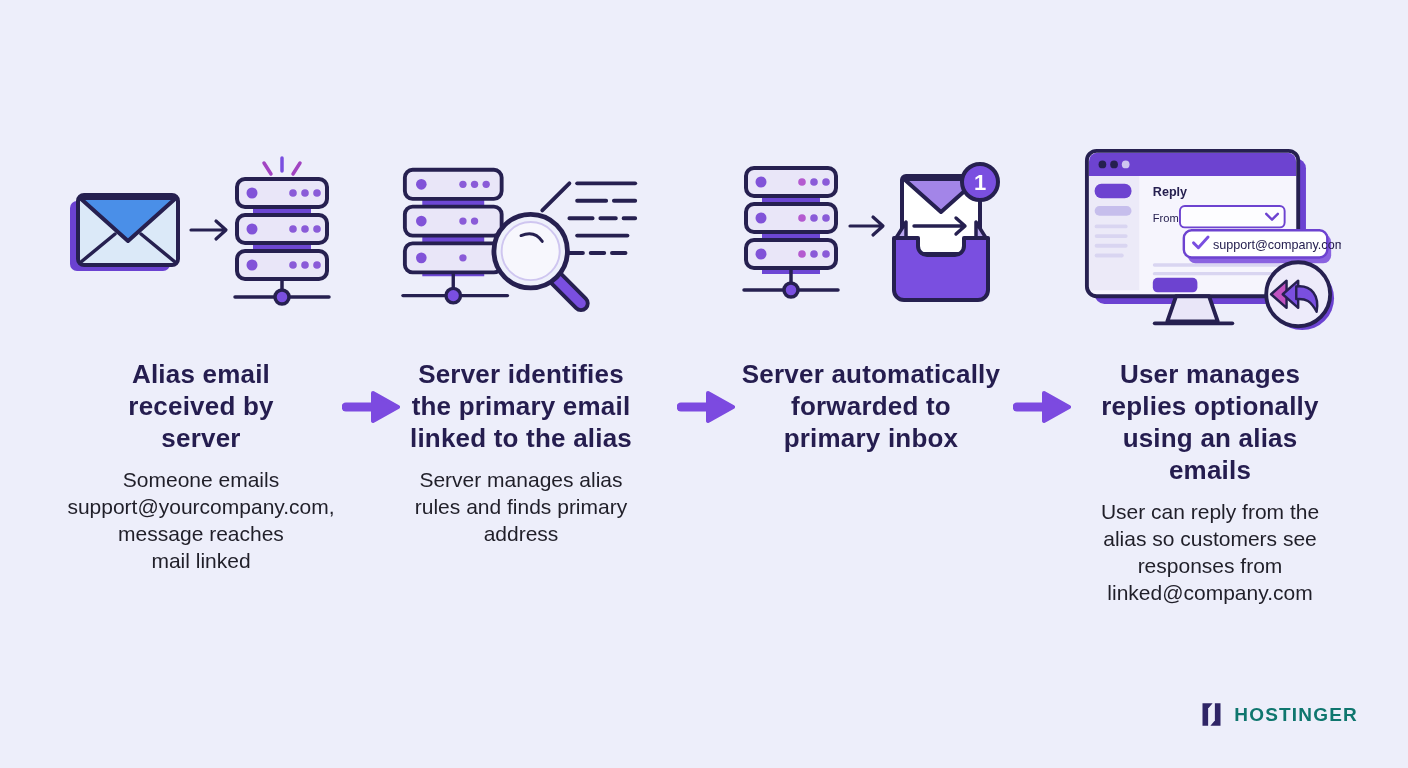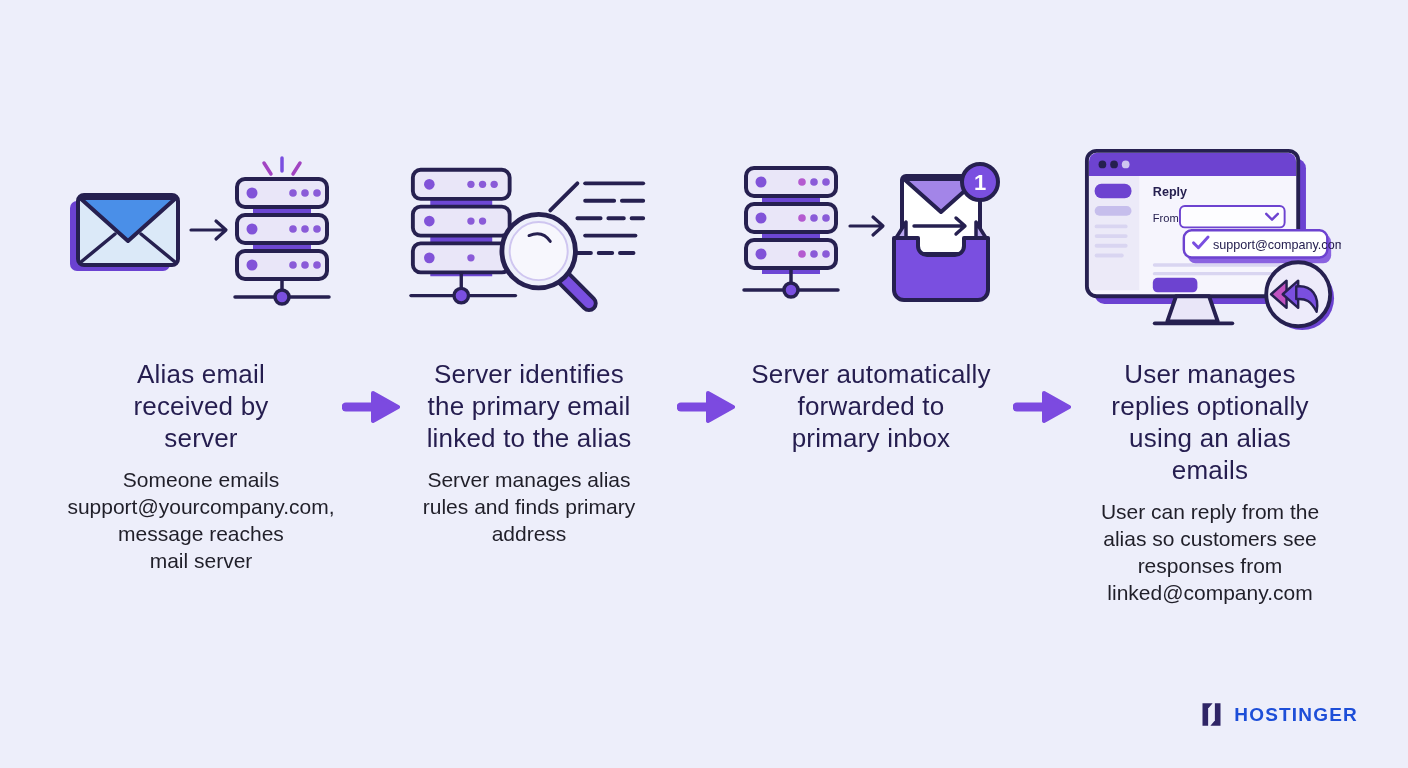--- a/index.html
+++ b/index.html
@@ -21,39 +21,39 @@
     overflow:hidden;
   }
   .canvas{position:absolute;inset:0;}
   .step{
     position:absolute;
     top:0;
     width:340px;
     text-align:center;
   }
   .step-1{left:31px;}
-  .step-2{left:359px;}
+  .step-2{left:351px;}
   .step-3{left:701px;}
   .step-4{left:1040px;}
   .illust{
     height:340px;
     display:flex;
     align-items:flex-end;
     justify-content:center;
   }
   .illust svg{display:block;}
   .pad1{padding-bottom:33px;}
   .pad2{padding-bottom:26px;}
   .pad3{padding-bottom:30px;}
   .pad4{padding-bottom:6px;}
   .step-title{
     margin-top:18px;
     font-size:26px;
     line-height:32px;
-    font-weight:400;
+    font-weight:700;
     color:var(--heading);
     white-space:pre-line;
     letter-spacing:0.2px;
   }
   .step-desc{
     margin-top:12px;
     font-size:21px;
     line-height:27px;
     font-weight:400;
     color:var(--body);
@@ -73,21 +73,21 @@
     right:50px;
     bottom:40px;
     display:flex;
     align-items:center;
     gap:9px;
   }
   .brand-name{
     font-size:19px;
     font-weight:700;
     letter-spacing:1.2px;
-    color:#1d4ed8;
+    color:#0f766e;
   }
 </style>
 </head>
 <body>
 
 <div class="canvas">
 
   <section class="step step-1">
     <div class="illust pad1">
       <svg width="268" height="152" viewBox="0 0 268 152">
@@ -126,21 +126,21 @@
           <circle cx="215" cy="142" r="7" fill="#7a4fe0" stroke="#262050" stroke-width="3.5"></circle>
         </g>
       </svg>
     </div>
     <h2 class="step-title">Alias email
 received by
 server</h2>
     <p class="step-desc">Someone emails
 support@yourcompany.com,
 message reaches
-mail server</p>
+mail linked</p>
   </section>
 
   <section class="step step-2">
     <div class="illust pad2">
       <svg width="252" height="150" viewBox="0 0 260 155">
 
         <g>
           <rect x="28" y="28" width="64" height="88" fill="#6d47d4"></rect>
           <rect x="10" y="6" width="100" height="30" rx="8" fill="#e9e6f8" stroke="#262050" stroke-width="4"></rect>
           <rect x="10" y="44" width="100" height="30" rx="8" fill="#e9e6f8" stroke="#262050" stroke-width="4"></rect>

